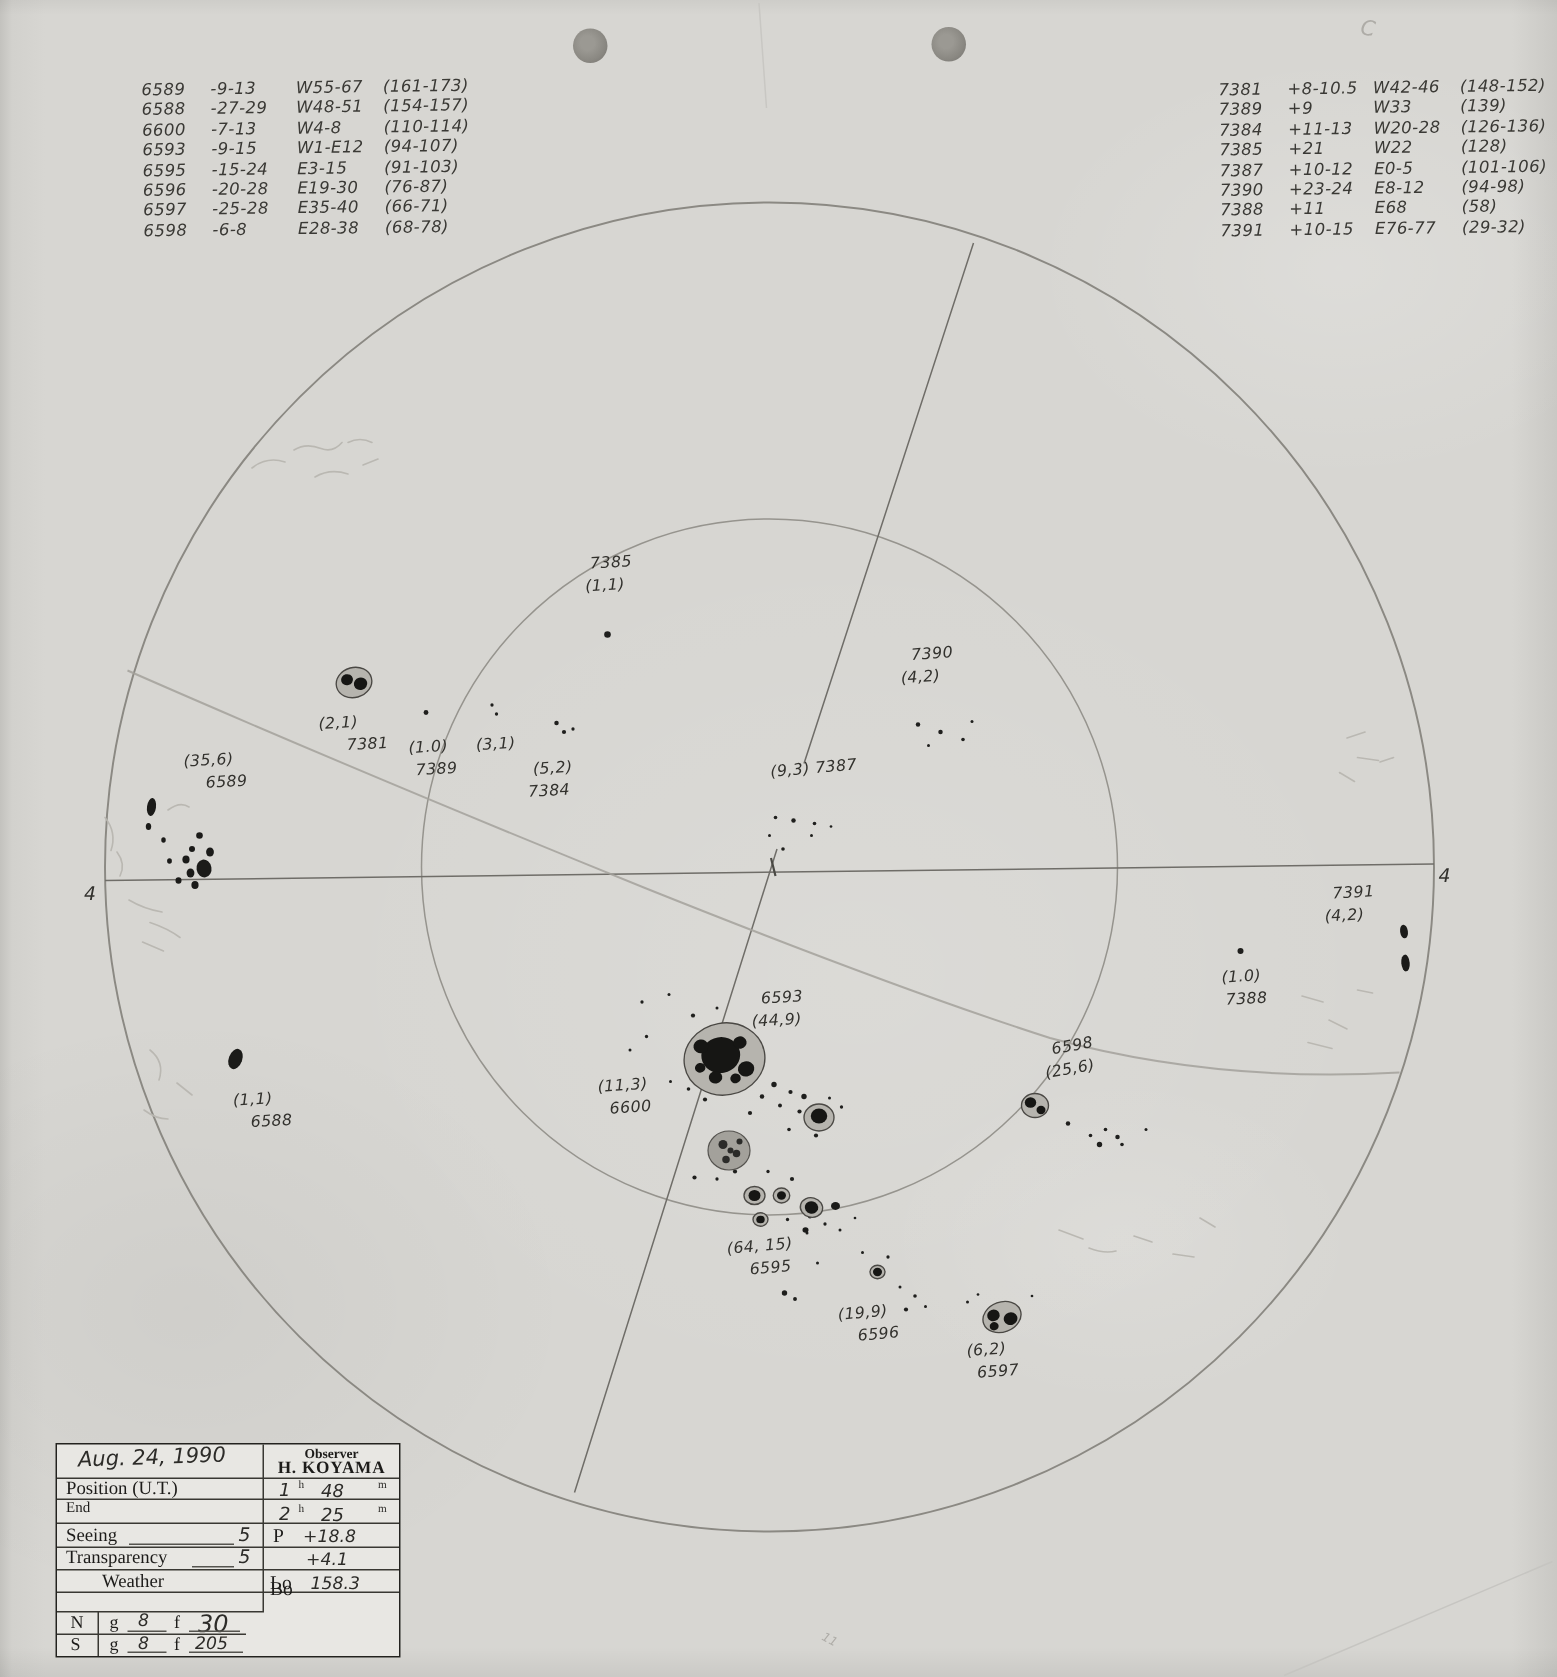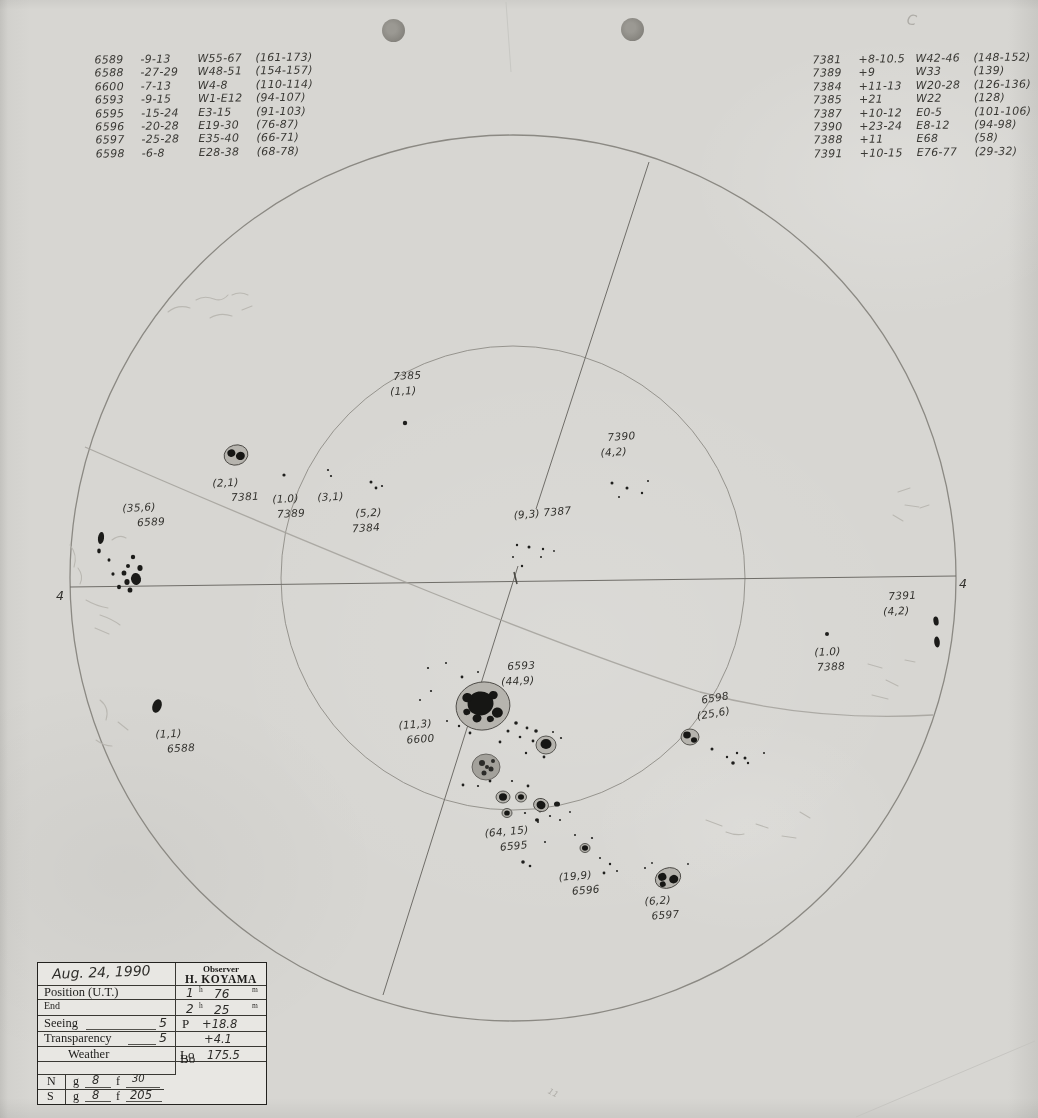--- a/index.html
+++ b/index.html
@@ -604,21 +604,21 @@
     <div class="vline" style="left:137px;top:0;height:111px;"></div>
     <div class="vline" style="left:27px;top:111px;height:30px;"></div>
 
     <div class="tcell hand" style="left:14px;top:1px;font-size:14px;transform:rotate(-2deg);">Aug. 24, 1990</div>
     <div class="tcell printed" style="left:140px;top:1px;width:86px;text-align:center;font-size:9px;font-weight:bold;">Observer</div>
     <div class="tcell printed" style="left:140px;top:10px;width:86px;text-align:center;font-size:11.5px;font-weight:bold;letter-spacing:.5px;">H. KOYAMA</div>
 
     <div class="tcell printed" style="left:6px;top:22px;font-size:12.5px;">Position (U.T.)</div>
     <div class="tcell hand" style="left:148px;top:23px;font-size:12px;">1</div>
     <div class="tcell sup" style="left:161px;top:22px;">h</div>
-    <div class="tcell hand" style="left:176px;top:24px;font-size:12px;">76</div>
+    <div class="tcell hand" style="left:176px;top:24px;font-size:12px;">48</div>
     <div class="tcell sup" style="left:214px;top:22px;">m</div>
 
     <div class="tcell printed" style="left:6px;top:37px;font-size:10px;">End</div>
     <div class="tcell hand" style="left:148px;top:39px;font-size:12px;">2</div>
     <div class="tcell sup" style="left:161px;top:38px;">h</div>
     <div class="tcell hand" style="left:176px;top:40px;font-size:12px;">25</div>
     <div class="tcell sup" style="left:214px;top:38px;">m</div>
 
     <div class="tcell printed" style="left:6px;top:53px;font-size:12.5px;">Seeing</div>
     <div class="hline" style="left:48px;top:66px;width:70px;background:#55544f;"></div>
@@ -627,28 +627,28 @@
     <div class="tcell hand" style="left:164px;top:54px;font-size:11.5px;">+18.8</div>
 
     <div class="tcell printed" style="left:6px;top:68px;font-size:12.5px;font-family:Liberation Serif, serif;">Transparency</div>
     <div class="hline" style="left:90px;top:81px;width:28px;background:#55544f;"></div>
     <div class="tcell hand" style="left:121px;top:67px;font-size:12.5px;">5</div>
     <div class="tcell printed" style="left:142px;top:68px;font-size:13px;margin-top:20px;">Bo</div>
     <div class="tcell hand" style="left:166px;top:69px;font-size:11.5px;">+4.1</div>
 
     <div class="tcell printed" style="left:6px;top:84px;font-size:12.5px;margin-left:24px;">Weather</div>
     <div class="tcell printed" style="left:142px;top:84px;font-size:13px;">Lo</div>
-    <div class="tcell hand" style="left:169px;top:85px;font-size:11.5px;">175.5</div>
+    <div class="tcell hand" style="left:169px;top:85px;font-size:11.5px;">158.3</div>
 
     <div class="tcell printed" style="left:9px;top:111px;font-size:12px;">N</div>
     <div class="tcell printed" style="left:35px;top:111px;font-size:12px;">g</div>
     <div class="tcell hand" style="left:54px;top:110px;font-size:11.5px;">8</div>
     <div class="hline" style="left:47px;top:124px;width:26px;background:#55544f;"></div>
     <div class="tcell printed" style="left:78px;top:111px;font-size:12px;">f</div>
-    <div class="tcell hand" style="left:94px;top:110px;font-size:10px;">30</div>
+    <div class="tcell hand" style="left:94px;top:110px;font-size:16px;">30</div>
     <div class="hline" style="left:88px;top:124px;width:34px;background:#55544f;"></div>
 
     <div class="tcell printed" style="left:9px;top:126px;font-size:12px;">S</div>
     <div class="tcell printed" style="left:35px;top:126px;font-size:12px;">g</div>
     <div class="tcell hand" style="left:54px;top:125px;font-size:11.5px;">8</div>
     <div class="hline" style="left:47px;top:138px;width:26px;background:#55544f;"></div>
     <div class="tcell printed" style="left:78px;top:126px;font-size:12px;">f</div>
     <div class="tcell hand" style="left:92px;top:125px;font-size:11.5px;">205</div>
     <div class="hline" style="left:88px;top:138px;width:36px;background:#55544f;"></div>
   </div>

